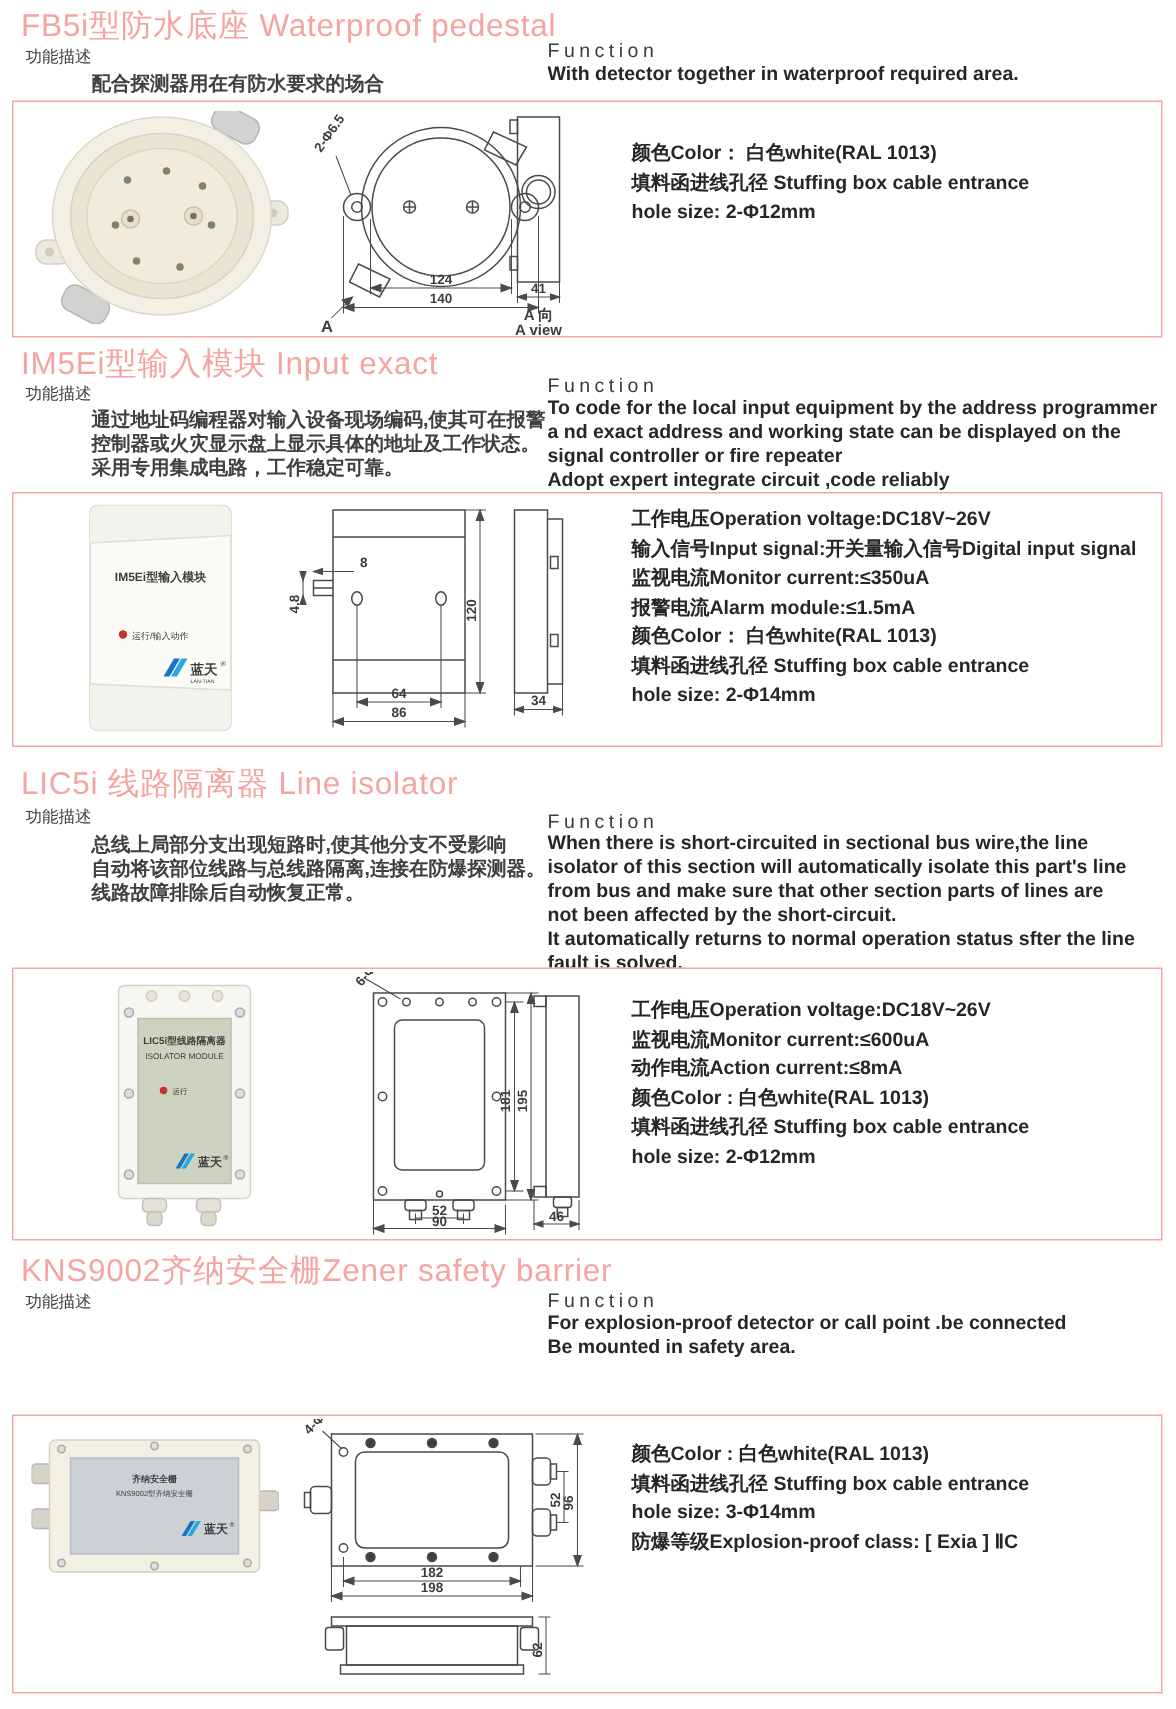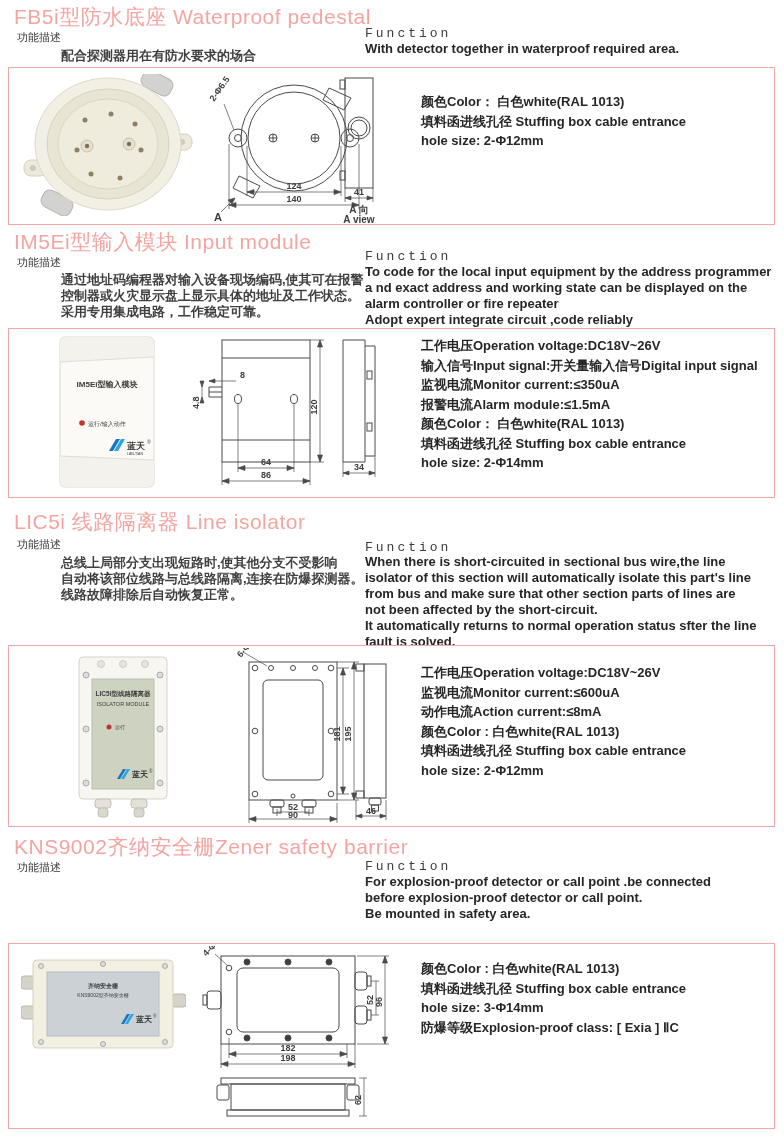--- a/index.html
+++ b/index.html
@@ -1,21 +1,21 @@
 <!DOCTYPE html>
 <html><head>
 <meta charset="utf-8">
 <style>
   html,body{margin:0;padding:0;background:#fff;}
   .page{position:relative;width:784px;height:1139px;background:#ffffff;overflow:hidden;
         font-family:"Liberation Sans",sans-serif;}
   .sec-title{position:absolute;left:14px;font-size:21px;color:#f4a5a2;white-space:nowrap;letter-spacing:0.5px;}
   .zh-head{position:absolute;left:17px;font-size:11px;font-weight:normal;color:#3b3b3b;white-space:nowrap;}
   .zh-body{position:absolute;left:15px;font-size:13px;font-weight:bold;color:#404040;line-height:16px;white-space:nowrap;padding-left:46px;}
-  .fn-head{position:absolute;left:365px;font-family:Liberation Mono, monospace;font-size:13px;letter-spacing:3px;color:#3b3b3b;white-space:nowrap;}
+  .fn-head{position:absolute;left:365px;font-family:Liberation Sans, sans-serif;font-size:13px;letter-spacing:3px;color:#3b3b3b;white-space:nowrap;}
   .fn-body{position:absolute;left:365px;width:419px;overflow:hidden;font-size:13px;font-weight:600;color:#262626;line-height:16px;white-space:nowrap;}
   .box{position:absolute;left:8px;width:765px;border:1px solid #f1a8a6;background:#fff;}
   .specs{position:absolute;left:412px;font-size:13px;font-weight:600;color:#262626;line-height:19.5px;white-space:nowrap;}
   .abs{position:absolute;}
   svg text{font-family:"Liberation Sans",sans-serif;fill:#3d3d3d;}
   .dim{font-size:9px;font-weight:bold;fill:#3d3d3d;}
   .draw{fill:none;stroke:#4a4a4a;stroke-width:1;}
   .thin{fill:none;stroke:#4a4a4a;stroke-width:0.7;}
 </style>
 </head>
@@ -118,32 +118,32 @@
       <text x="32" y="151" text-anchor="middle" font-size="10" font-weight="bold">A view</text>
     </svg>
 
     <div class="specs" style="top:24px">
       <div>颜色Color： 白色white(RAL 1013)</div>
       <div>填料函进线孔径 Stuffing box cable entrance</div>
       <div>hole size: 2-Φ12mm</div>
     </div>
   </div>
 
-  <div class="sec-title" style="top:228px">IM5Ei型输入模块 Input module</div>
+  <div class="sec-title" style="top:228px">IM5Ei型输入模块 Input exact</div>
   <div class="zh-head" style="top:255px">功能描述</div>
   <div class="zh-body" style="top:272px">
     <div>通过地址码编程器对输入设备现场编码,使其可在报警</div>
     <div>控制器或火灾显示盘上显示具体的地址及工作状态。</div>
     <div>采用专用集成电路，工作稳定可靠。</div>
   </div>
   <div class="fn-head" style="top:249px">Function</div>
   <div class="fn-body" style="top:264px">
     <div>To code for the local input equipment by the address programmer</div>
     <div>a nd exact address and working state can be displayed on the</div>
-    <div>alarm controller or fire repeater</div>
+    <div>signal controller or fire repeater</div>
     <div>Adopt expert integrate circuit ,code reliably</div>
   </div>
 
   <div class="box" style="top:328px;height:168px">
 
     <svg class="abs" style="left:48px;top:6px" width="100" height="154" viewBox="0 0 100 154">
       <rect x="3" y="2" width="94" height="150" rx="5" fill="#fbfaf6" stroke="#d9d7cd"></rect>
       <path d="M3,9 Q3,2 10,2 H90 Q97,2 97,9 V22 L3,27 Z" fill="#f3f2ec"></path>
       <path d="M3,121 L97,125 V145 Q97,152 90,152 H10 Q3,152 3,145 Z" fill="#f3f2ec"></path>
       <line x1="3" y1="27" x2="97" y2="22" stroke="#e0ded4"></line>
@@ -351,21 +351,20 @@
       <div>填料函进线孔径 Stuffing box cable entrance</div>
       <div>hole size: 2-Φ12mm</div>
     </div>
   </div>
 
   <div class="sec-title" style="top:833px">KNS9002齐纳安全栅Zener safety barrier</div>
   <div class="zh-head" style="top:860px">功能描述</div>
   <div class="fn-head" style="top:859px">Function</div>
   <div class="fn-body" style="top:874px">
     <div>For explosion-proof detector or call point .be connected</div>
-    <div>before explosion-proof detector or call point.</div>
     <div>Be mounted in safety area.</div>
   </div>
 
   <div class="box" style="top:943px;height:184px">
 
     <svg class="abs" style="left:12px;top:10px" width="165" height="100" viewBox="0 0 165 100">
       <g>
         <rect x="0" y="22" width="14" height="13" rx="3" fill="#d6d4ca" stroke="#b9b7ad"></rect>
         <rect x="0" y="52" width="14" height="13" rx="3" fill="#d6d4ca" stroke="#b9b7ad"></rect>
         <rect x="151" y="40" width="14" height="13" rx="3" fill="#d6d4ca" stroke="#b9b7ad"></rect>

